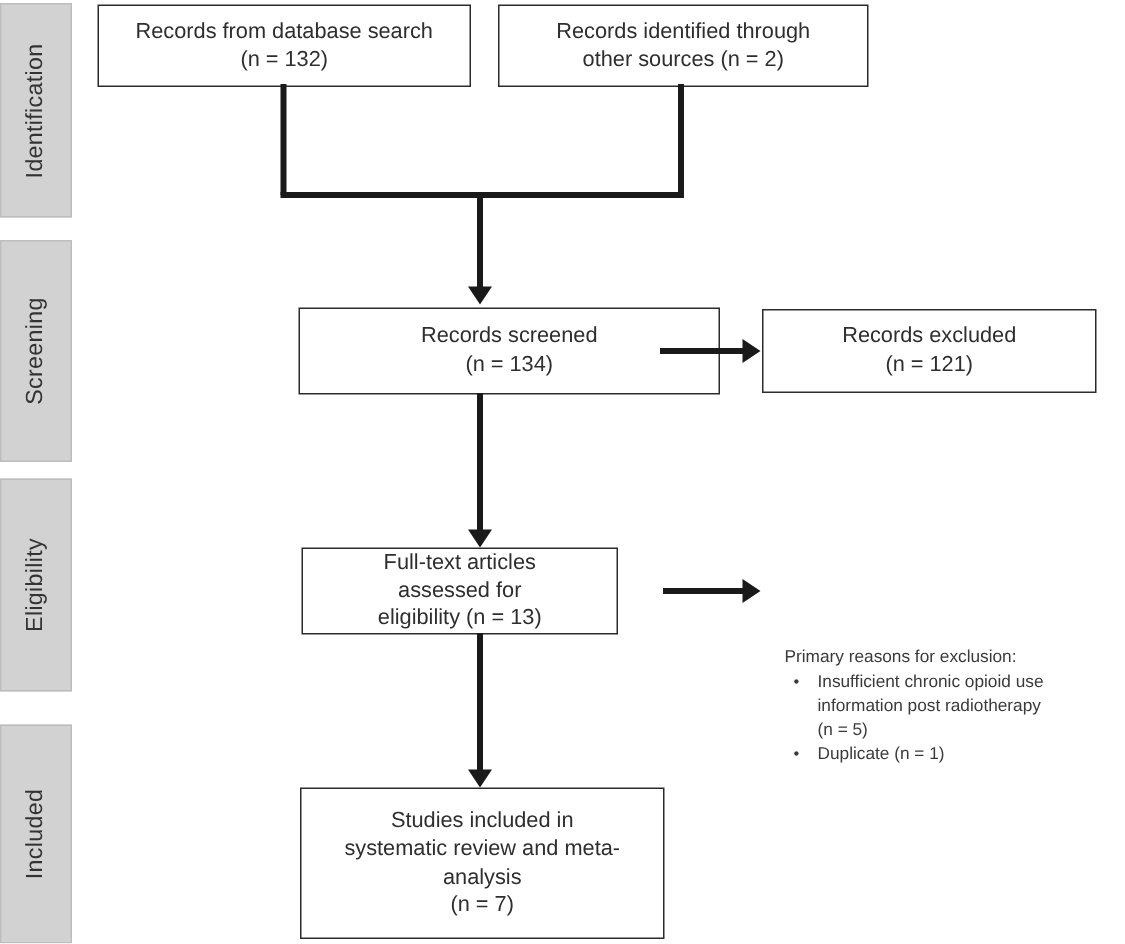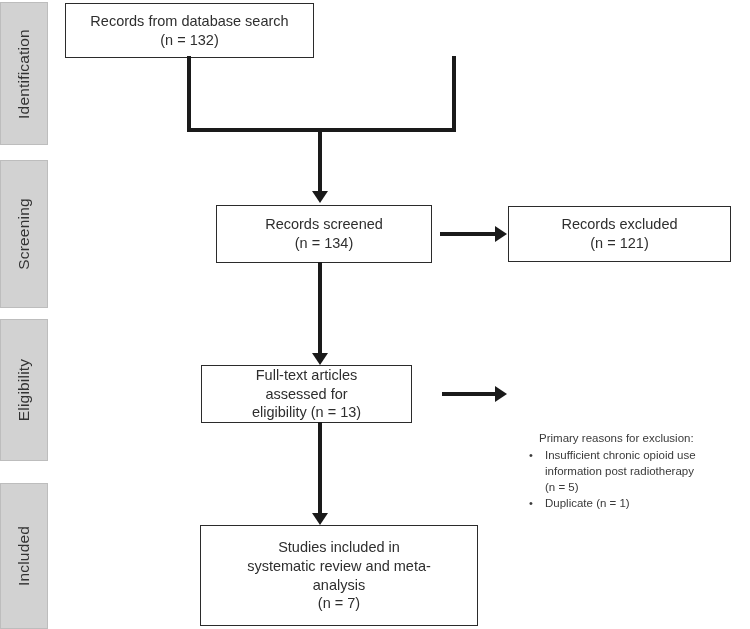--- a/index.html
+++ b/index.html
@@ -44,25 +44,25 @@
     border:1.6px solid var(--box-border);
     display:flex;align-items:center;justify-content:center;
     text-align:center;
     font-size:14.5px;
     line-height:1.28;
     white-space:pre-line;
     padding:2px 23px;
   }
   .box-db{left:65px;top:3px;width:249px;height:55px;}
   .box-other{left:332px;top:3px;width:247px;height:55px;}
-  .box-screened{left:216px;top:205px;width:216px;height:58px;}
+  .box-screened{left:199px;top:205px;width:281px;height:58px;}
   .box-excluded{left:508px;top:206px;width:223px;height:56px;}
   .box-fulltext{left:201px;top:365px;width:211px;height:58px;}
   .box-ftexcluded{left:507px;top:365px;width:236px;height:58px;border-width:2.4px;}
-  .box-included{left:200px;top:525px;width:278px;height:101px;}
+  .box-included{left:200px;top:525px;width:243px;height:101px;}
 
   
   .line{position:absolute;background:var(--line);}
   .v-left{left:187px;top:56px;width:4px;height:74px;}
   .v-right{left:452px;top:56px;width:4px;height:74px;}
   .h-merge{left:187px;top:128px;width:269px;height:4px;}
   .a1-shaft{left:318px;top:130px;width:4px;height:62px;}
   .a2-shaft{left:318px;top:262px;width:4px;height:92px;}
   .a3-shaft{left:318px;top:422px;width:4px;height:92px;}
   .a4-shaft{left:440px;top:232px;width:56px;height:4px;}
@@ -82,21 +82,21 @@
   .h2{left:312px;top:353px;}
   .h3{left:312px;top:513px;}
   .h4{left:495px;top:226px;}
   .h5{left:495px;top:386px;}
 
   
   .note{
     position:absolute;left:523px;top:430px;width:222px;
     font-size:11.5px;line-height:16px;color:#3a3a3a;
   }
-  .note-title{margin-bottom:1px;margin-left:16px;}
+  .note-title{margin-bottom:1px;}
   .bullet-row{display:flex;}
   .bullet-glyph{
     width:22px;flex:0 0 22px;
     padding-left:6px;
     font-size:11px;
   }
   .bullet-text{white-space:pre-line;flex:1;}
 </style>
 </head>
 <body>
@@ -111,20 +111,22 @@
   </div>
   <div class="stage stage-eligibility">
     <span>Eligibility</span>
   </div>
   <div class="stage stage-included">
     <span>Included</span>
   </div>
 
   <div class="fbox box-db">Records from database search
 (n = 132)</div>
+  <div class="fbox box-other">Records identified through
+other sources (n = 2)</div>
   <div class="fbox box-screened">Records screened
 (n = 134)</div>
   <div class="fbox box-excluded">Records excluded
 (n = 121)</div>
   <div class="fbox box-fulltext">Full-text articles assessed for
 eligibility (n = 13)</div>
   <div class="fbox box-included">Studies included in
 systematic review and meta-
 analysis
 (n = 7)</div>

